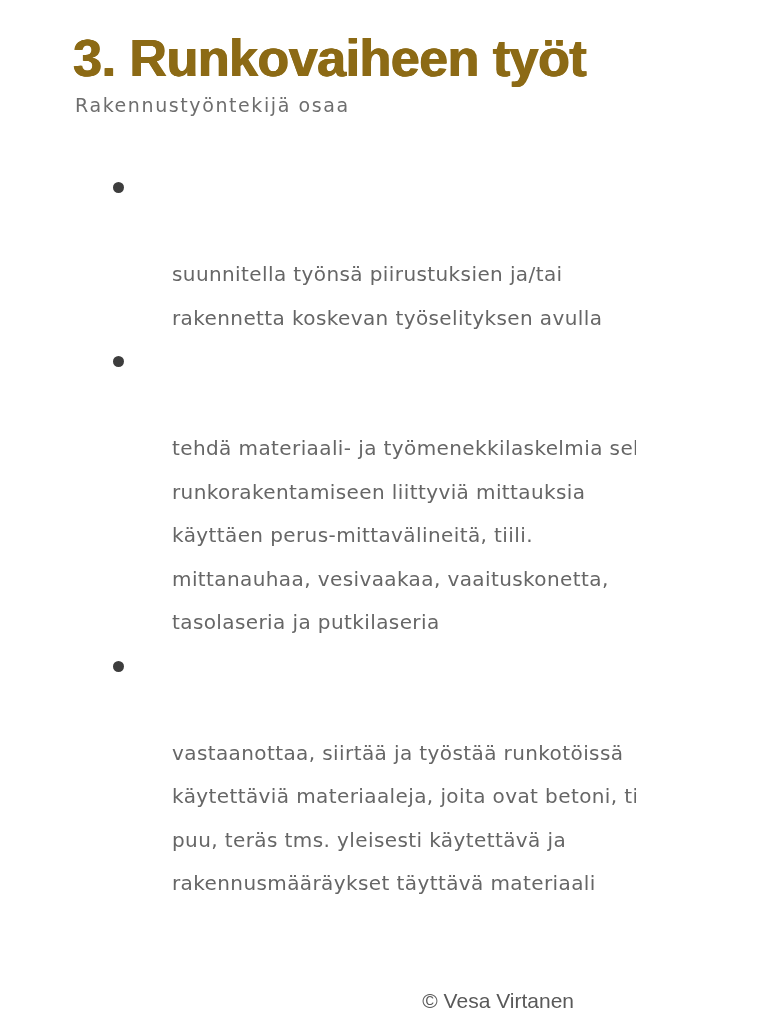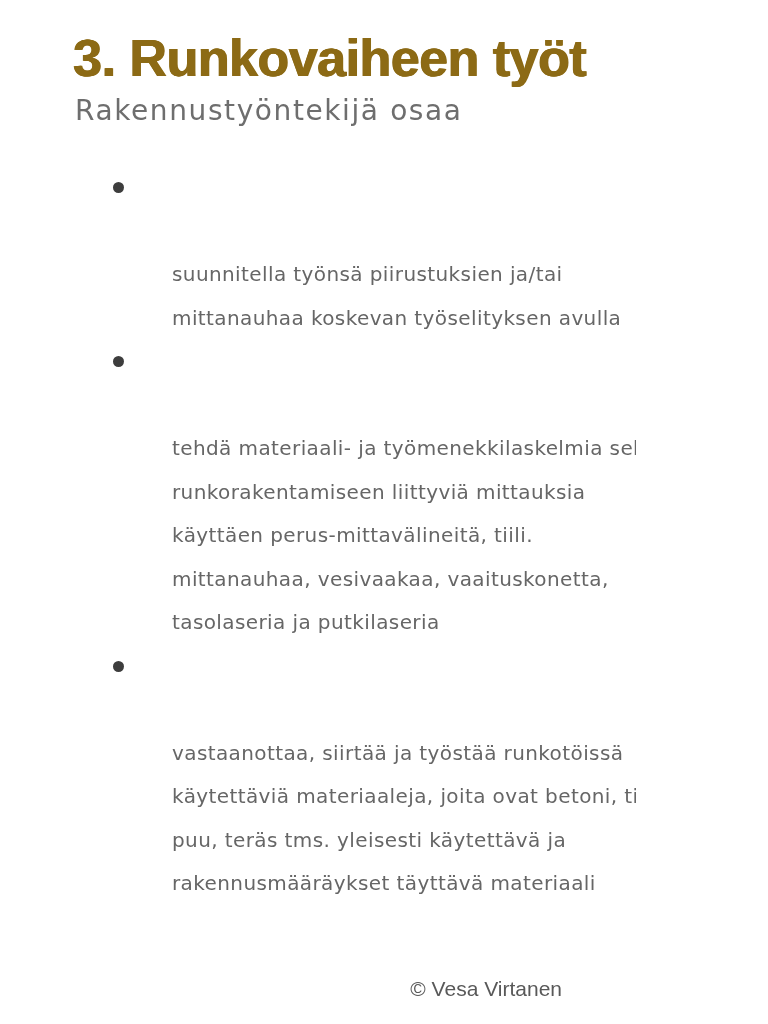--- a/index.html
+++ b/index.html
@@ -27,21 +27,21 @@
     color: #8C6A15;
     
     text-shadow: 0.8px 0 0 #8C6A15, -0.4px 0 0 #8C6A15;
     white-space: nowrap;
   }
   .slide-subtitle {
     position: absolute;
     left: 75px;
     top: 94px;
     margin: 0;
-    font-size: 28px;
+    font-size: 19px;
     font-weight: normal;
     letter-spacing: 1.6px;
     color: #6e6e6e;
     white-space: nowrap;
   }
   .bullet-list {
     position: absolute;
     left: 75px;
     top: 166px;
     width: 680px;
@@ -64,41 +64,41 @@
     top: 16px;
     width: 11px;
     height: 11px;
     border-radius: 50%;
     background: #3d3d3d;
   }
   .slide-footer {
     position: absolute;
     right: 58px;
     bottom: 7px;
-    margin: 16px;
+    margin: 4px;
     font-family: "Liberation Sans", sans-serif;
     font-size: 21px;
     color: #595959;
     white-space: nowrap;
   }
 </style>
 </head>
 <body>
 
 <div class="slide">
 
   <h1 class="slide-title">3. Runkovaiheen työt</h1>
 
   <p class="slide-subtitle">Rakennustyöntekijä osaa</p>
 
   <ul class="bullet-list">
     <li class="bullet-item">
       <span class="bullet-dot"></span>
       <span>suunnitella työnsä piirustuksien ja/tai
-mittanauhaa koskevan työselityksen avulla</span>
+rakennetta koskevan työselityksen avulla</span>
     </li>
     <li class="bullet-item">
       <span class="bullet-dot"></span>
       <span>tehdä materiaali- ja työmenekkilaskelmia sekä
 runkorakentamiseen liittyviä mittauksia
 käyttäen perus-mittavälineitä, tiili.
 mittanauhaa, vesivaakaa, vaaituskonetta,
 tasolaseria ja putkilaseria</span>
     </li>
     <li class="bullet-item">

